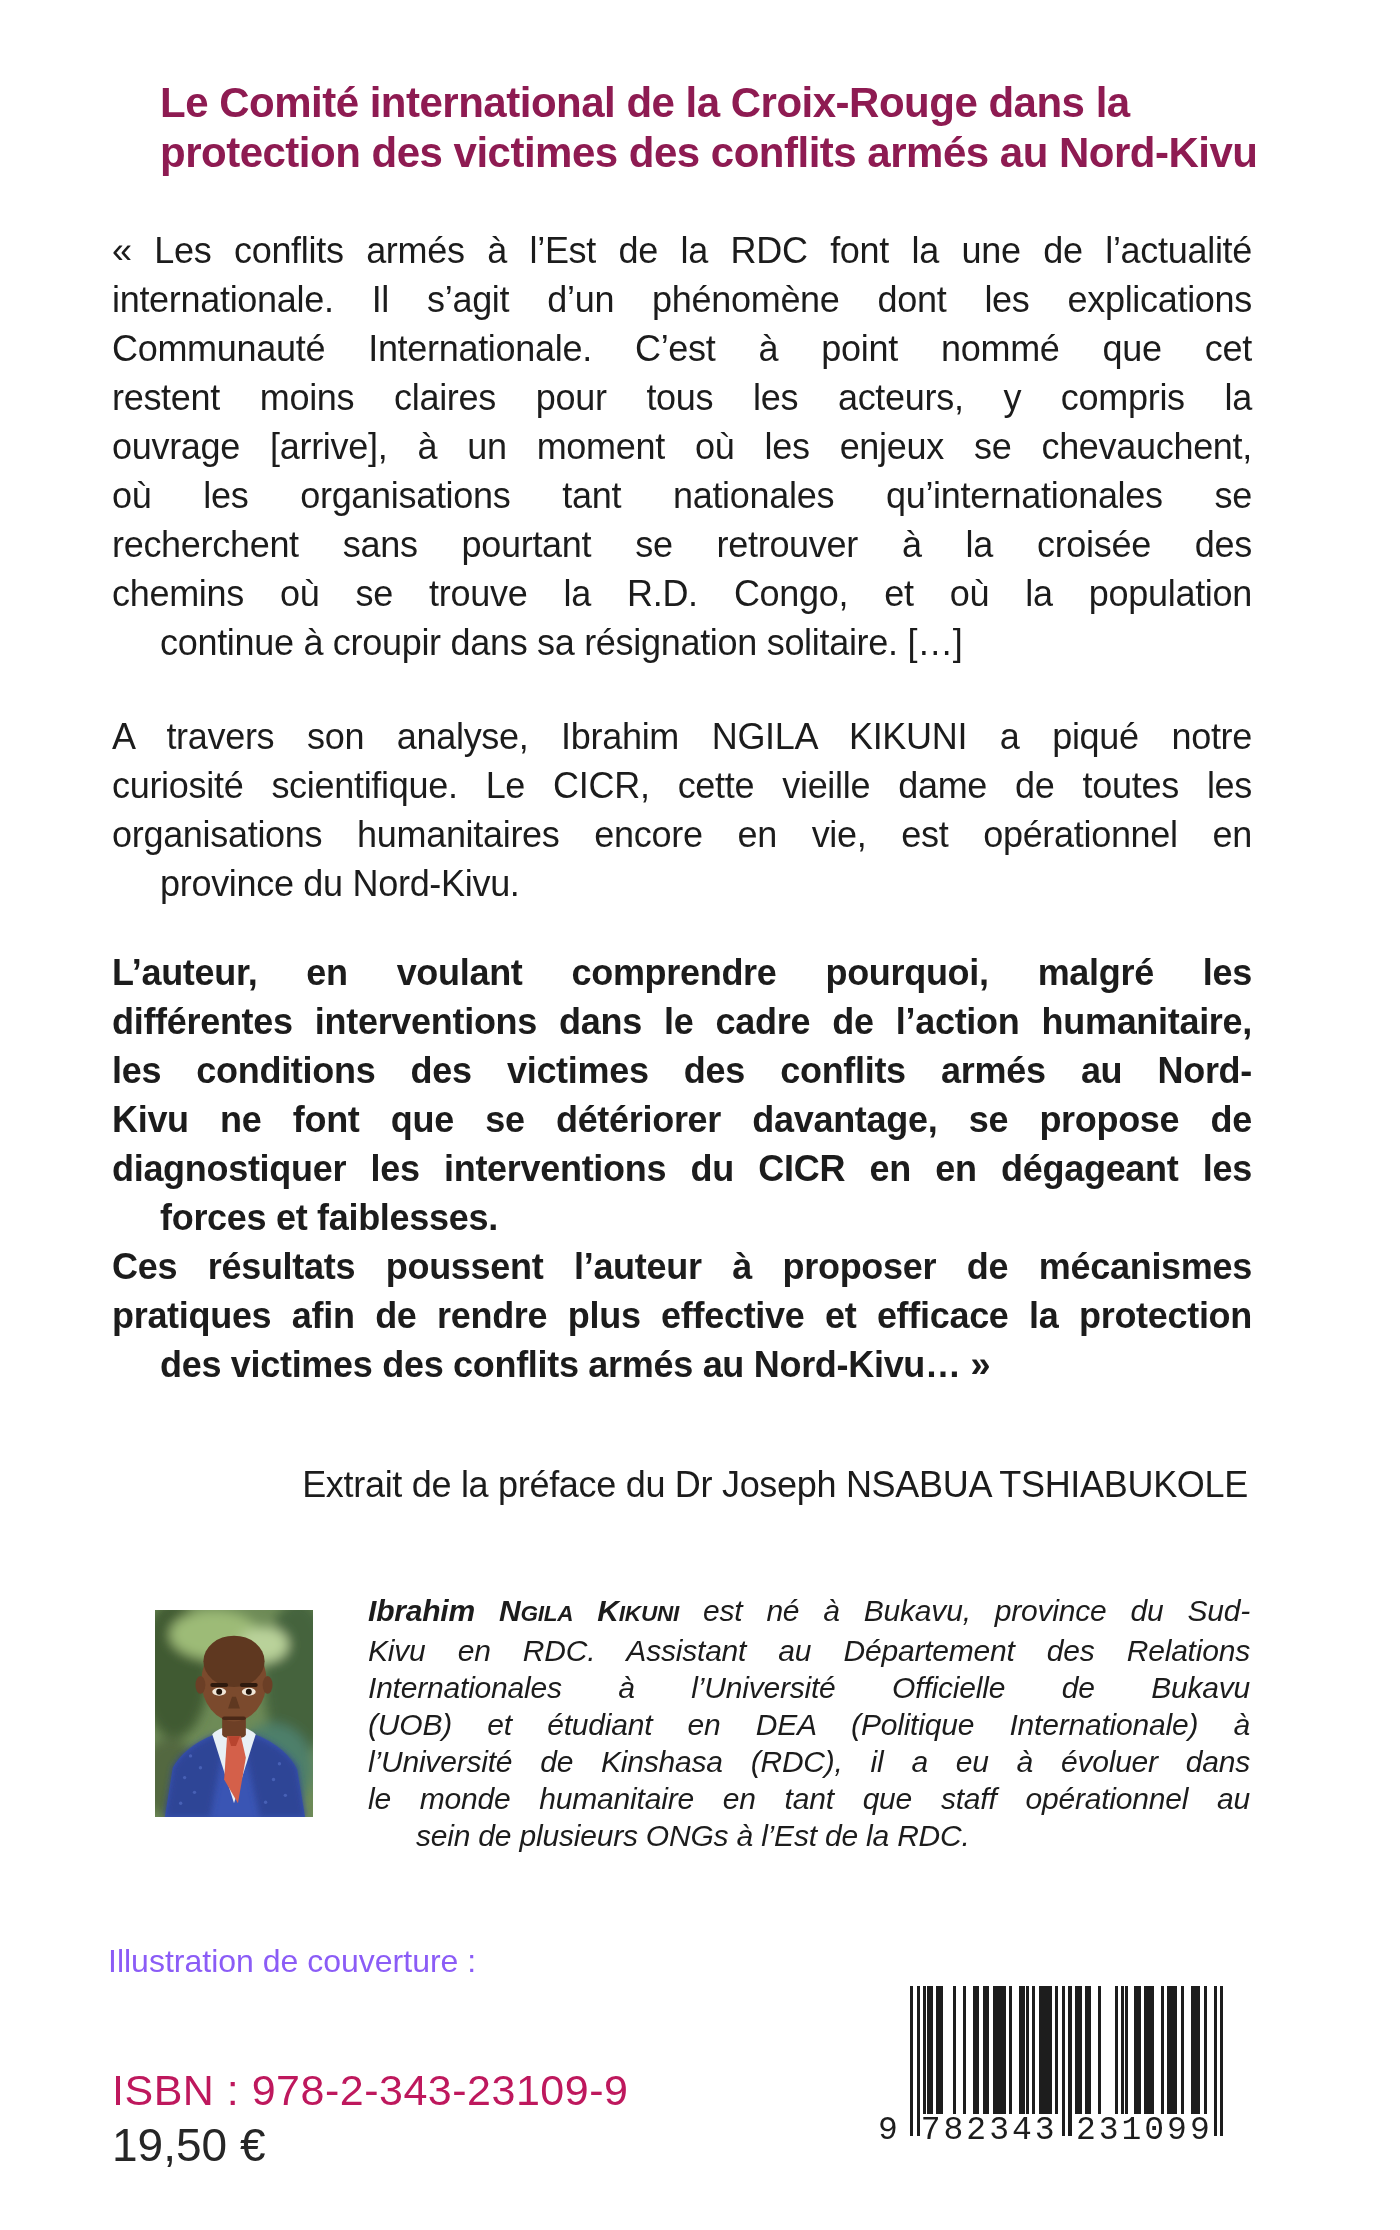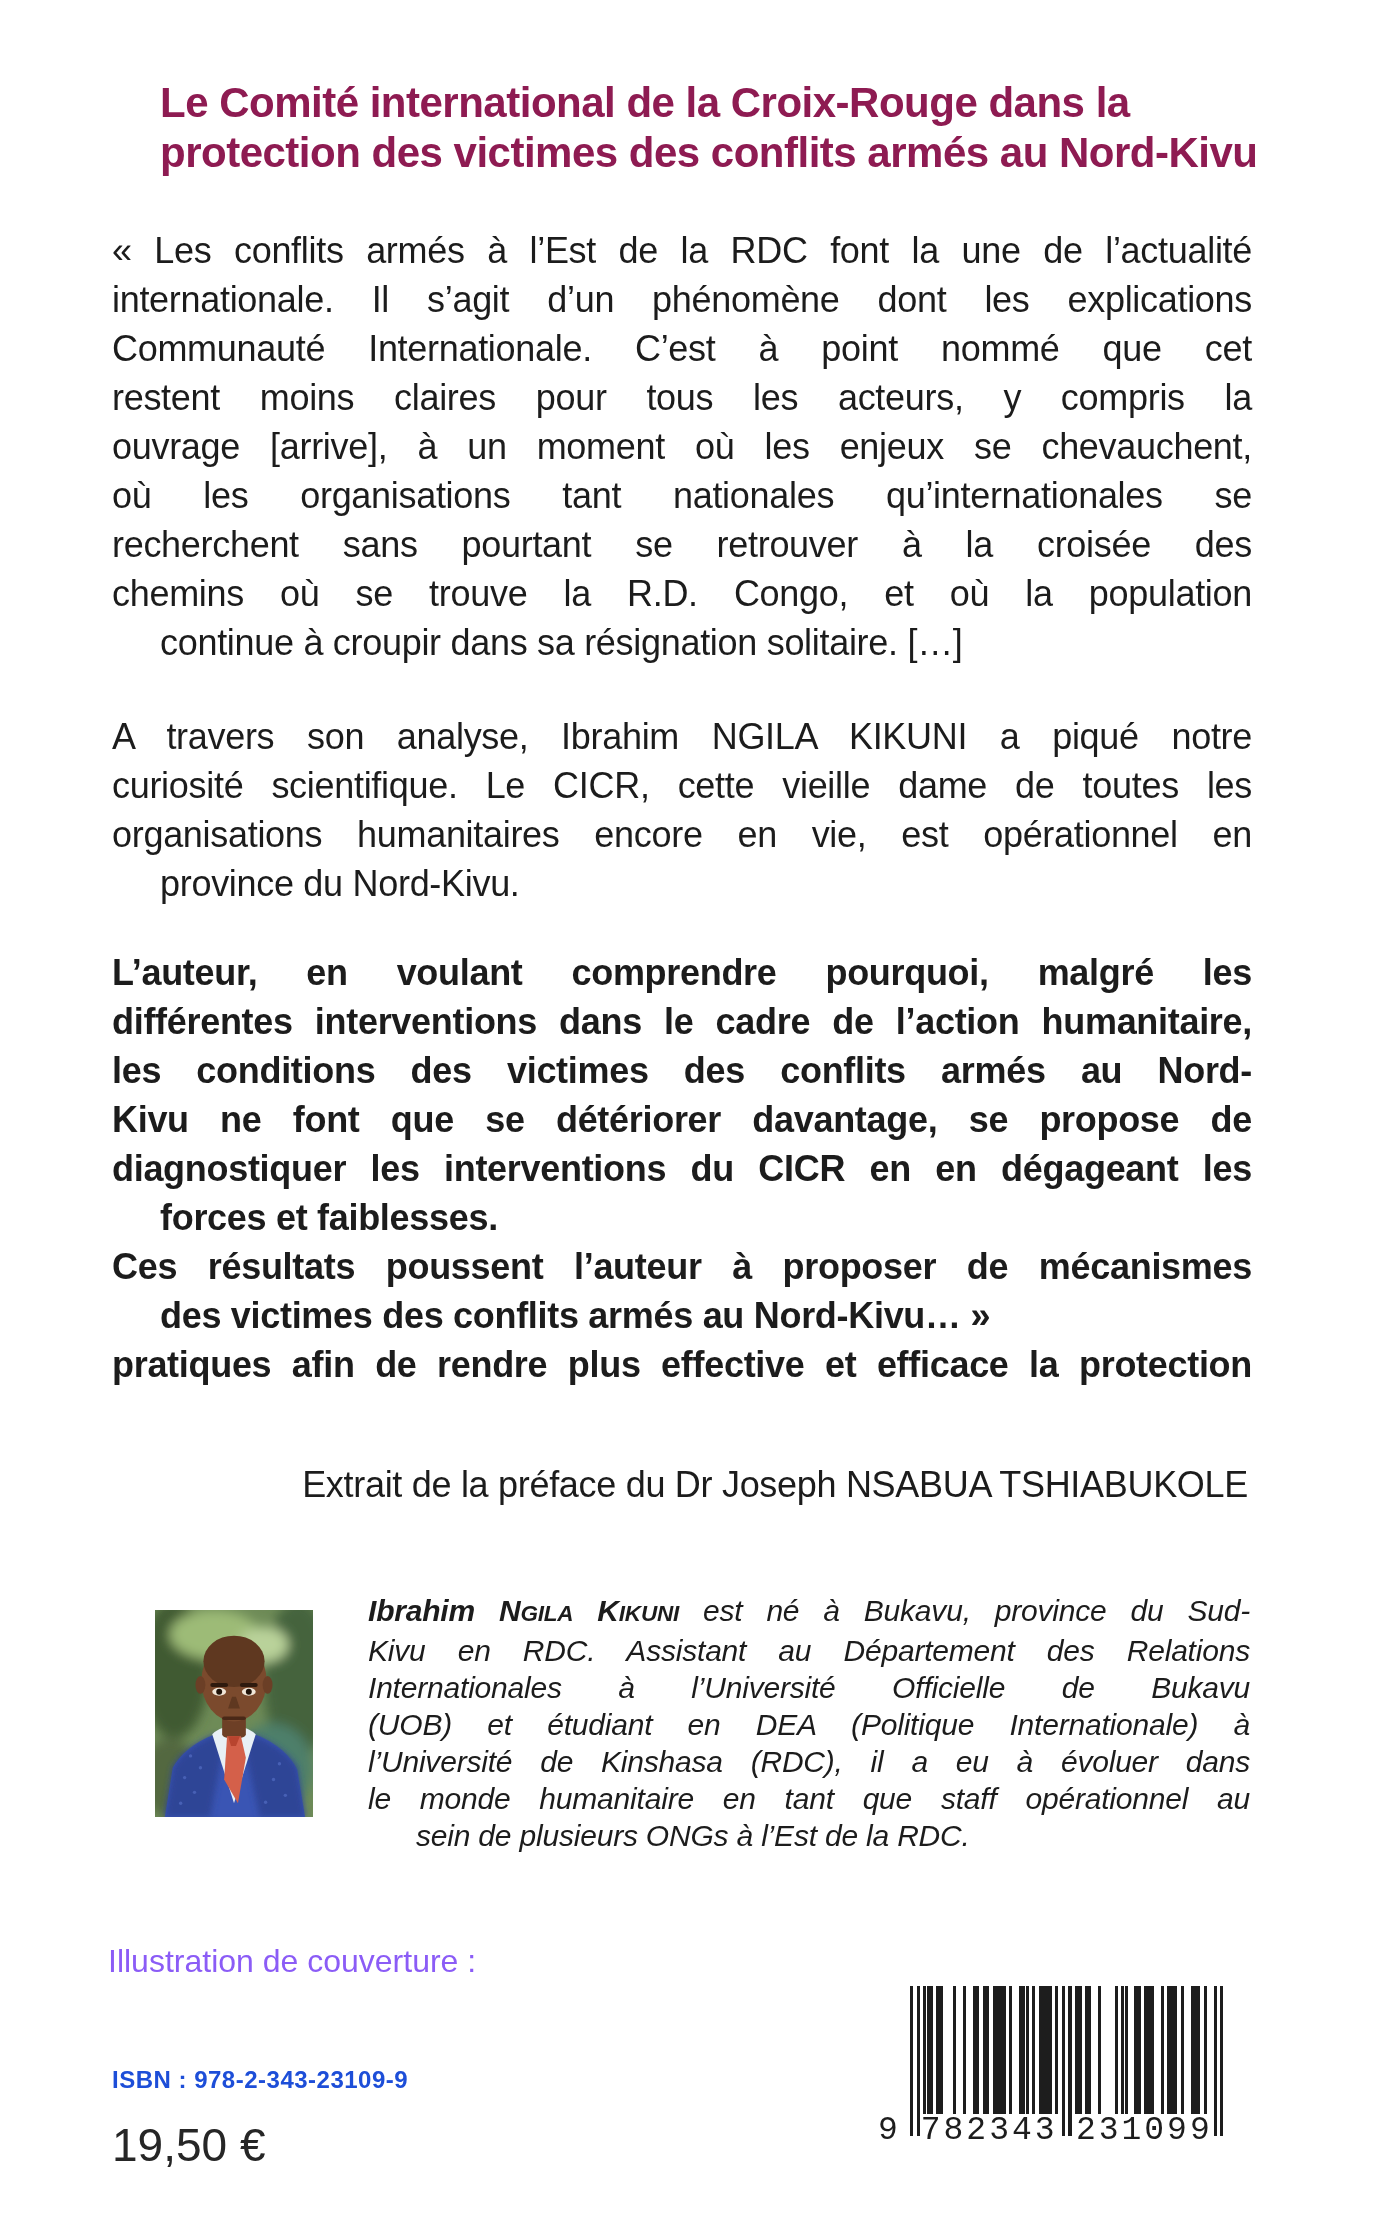--- a/index.html
+++ b/index.html
@@ -27,21 +27,21 @@
   .photo { position:absolute; left:155px; top:1610px; width:158px; height:207px; }
   .photo svg { display:block; width:100%; height:100%; }
   .bio { position:absolute; left:368px; top:1592px; width:882px;
     font-style:italic; font-size:30px; line-height:37px; letter-spacing:-0.2px; }
   .bio .tline.just, .bio-line1 { text-align:justify; text-align-last:justify; }
   .bio-name { font-weight:bold; }
   .sc { font-size:0.75em; }
   
   .credit { position:absolute; left:108px; top:1938px; font-size:32px; line-height:47px; color:#8b5cf6; }
   .credit .sym { font-size:0.68em; vertical-align:super; }
-  .isbn  { position:absolute; left:112px; top:2066px; font-size:24px; color:#1d4ed8; letter-spacing:0.5px;font-weight:bold; }
+  .isbn  { position:absolute; left:112px; top:2066px; font-size:43px; color:#be185d; letter-spacing:0.5px; }
   .price { position:absolute; left:112px; top:2118px; font-size:46px; color:#262626; }
   
   .barcode { position:absolute; left:880px; top:1986px; width:340px; height:180px; }
   .bars { position:absolute; left:30px; top:0; width:314px; height:164px; }
   .bar { position:absolute; top:0; background:#1d1d1d; }
   .bc-digits { position:absolute; font-family:"Liberation Mono", monospace;
     font-size:33px; color:#1d1d1d; top:126px; text-align:center; letter-spacing:3px; white-space:nowrap; }
   .bc-lead { left:-32px; width:30px; text-align:left; letter-spacing:0; }
 </style>
 </head>
@@ -74,22 +74,22 @@
     </div>
 
   <div class="body-block para3">
       <div class="tline just">L’auteur, en voulant comprendre pourquoi, malgré les</div>
       <div class="tline just">différentes interventions dans le cadre de l’action humanitaire,</div>
       <div class="tline just">les conditions des victimes des conflits armés au Nord-</div>
       <div class="tline just">Kivu ne font que se détériorer davantage, se propose de</div>
       <div class="tline just">diagnostiquer les interventions du CICR en en dégageant les</div>
       <div class="tline flush">forces et faiblesses.</div>
       <div class="tline just">Ces résultats poussent l’auteur à proposer de mécanismes</div>
+      <div class="tline just">pratiques afin de rendre plus effective et efficace la protection</div>
       <div class="tline flush">des victimes des conflits armés au Nord-Kivu… »</div>
-      <div class="tline just">pratiques afin de rendre plus effective et efficace la protection</div>
     </div>
 
   <div class="extrait">Extrait de la préface du Dr Joseph NSABUA TSHIABUKOLE</div>
 
   <div class="photo">
     <svg viewBox="0 0 160 210" preserveAspectRatio="none">
       <defs>
         <filter id="blur6">
             <feGaussianBlur stdDeviation="6"></feGaussianBlur>
           </filter>

